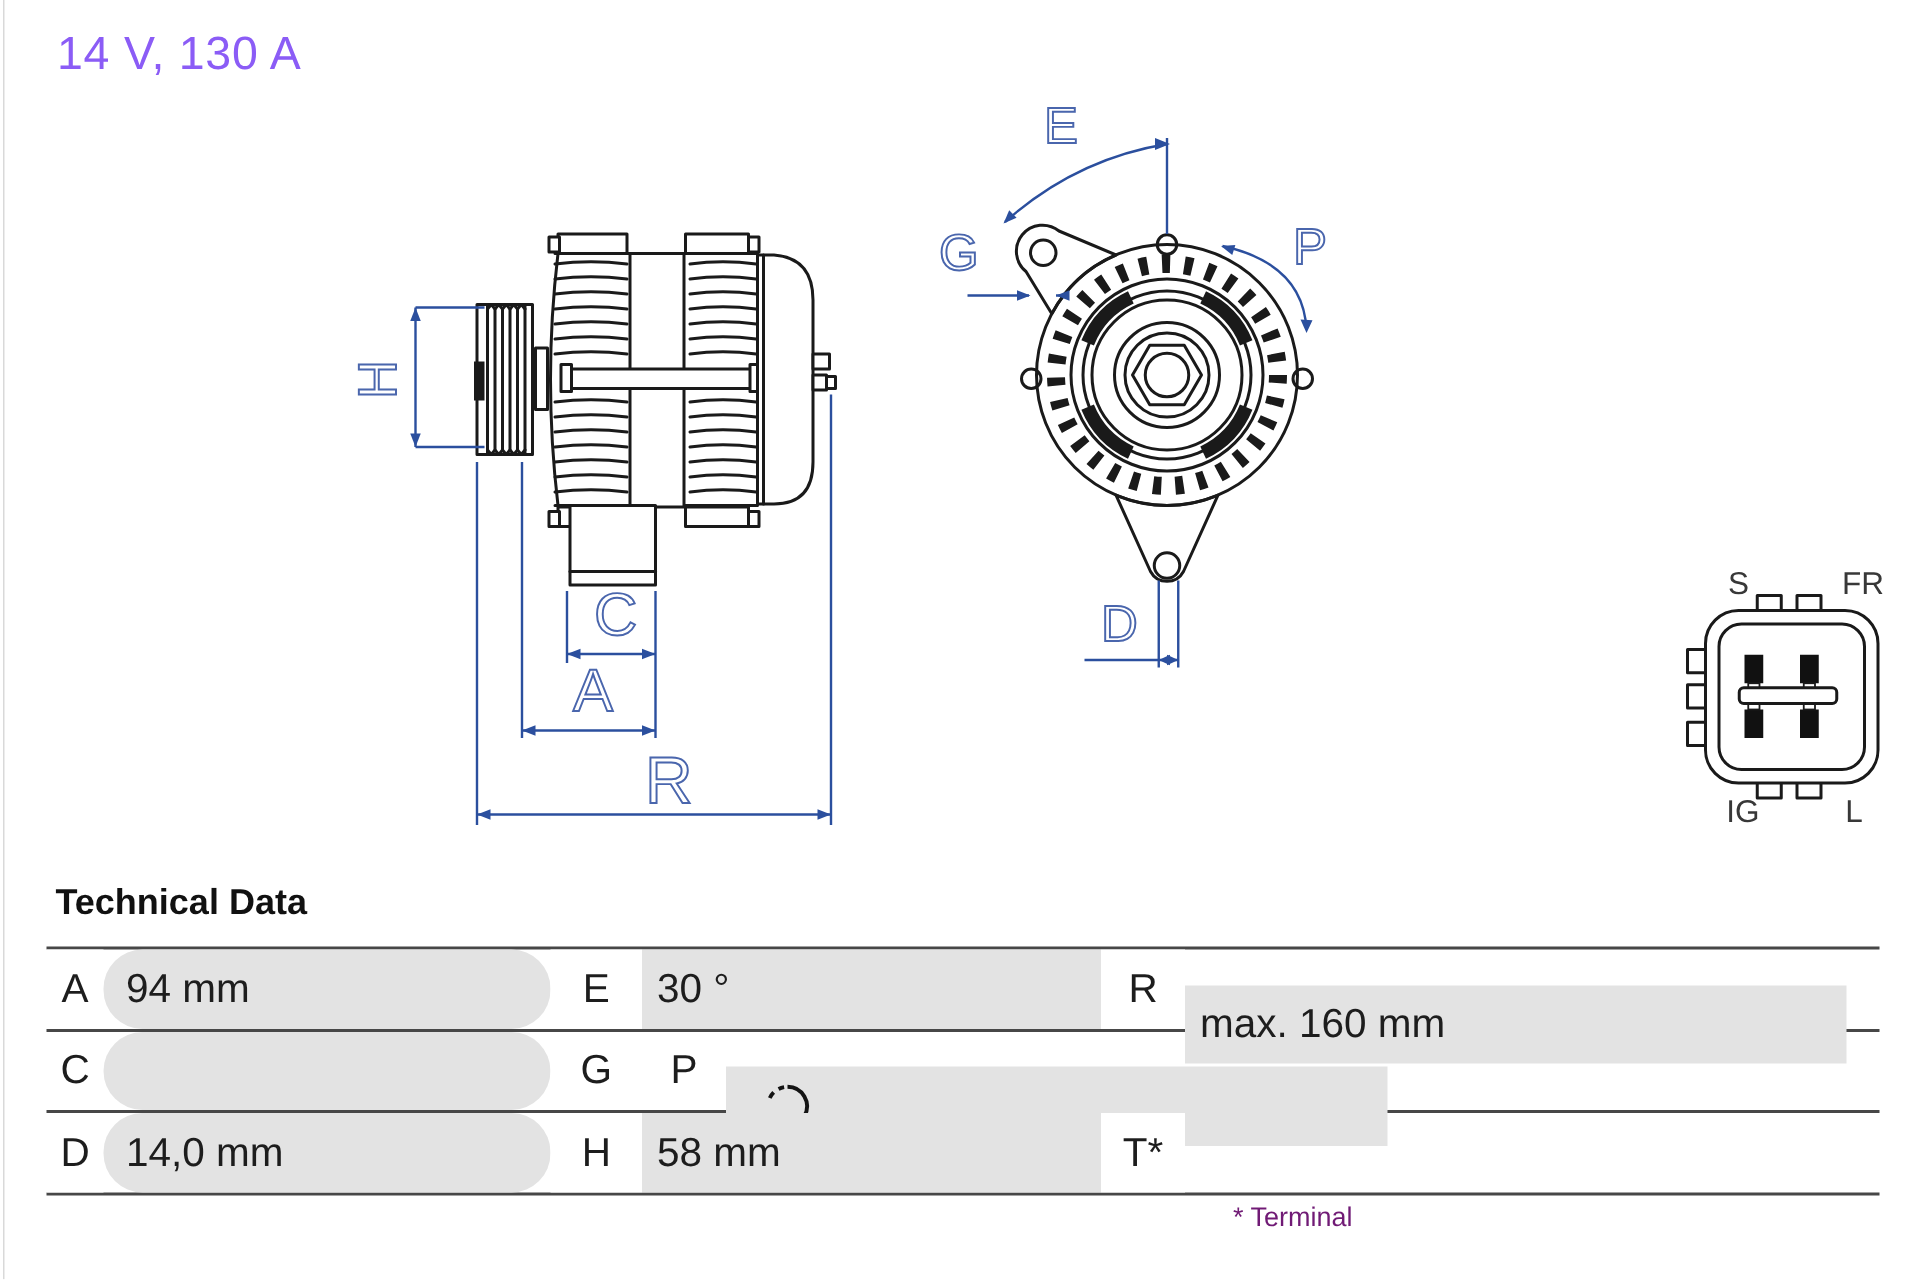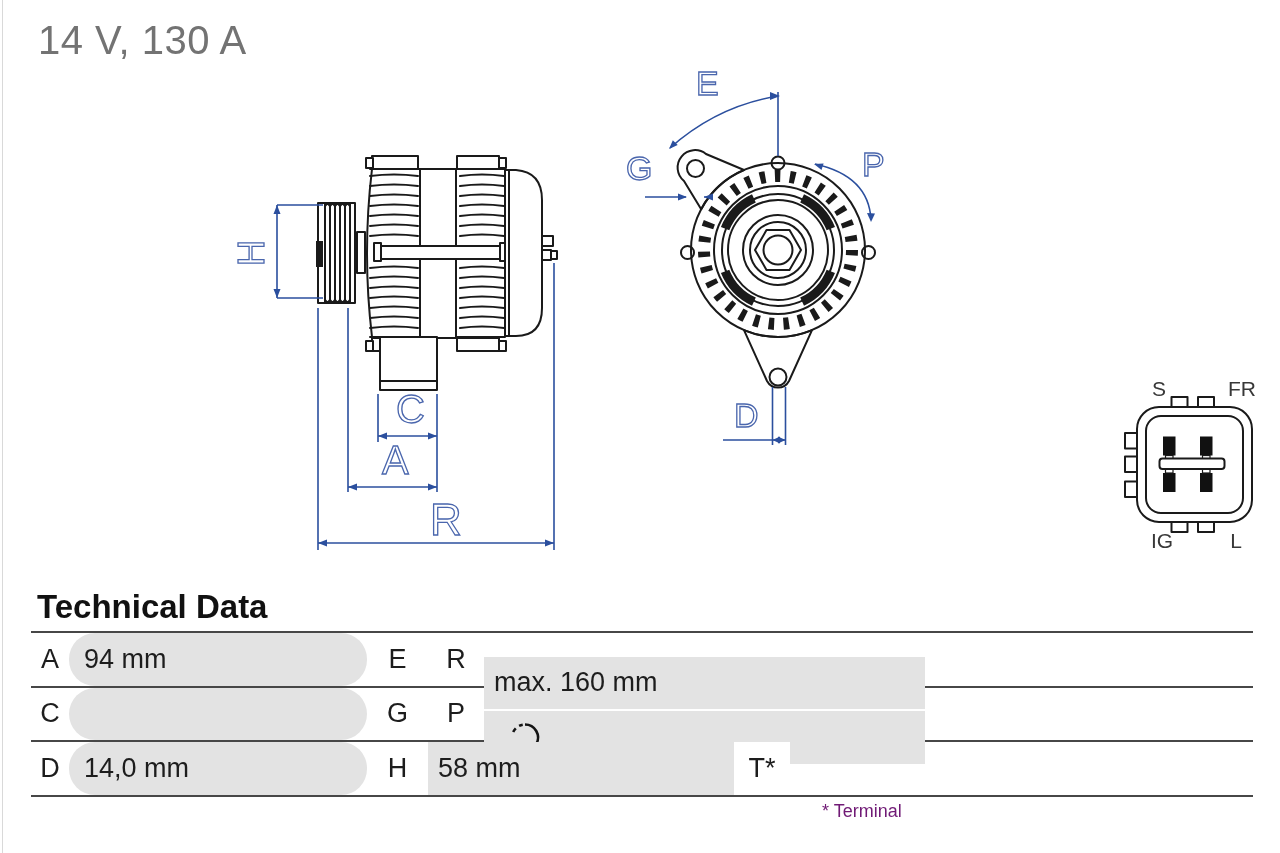--- a/index.html
+++ b/index.html
@@ -1,20 +1,20 @@
 <!DOCTYPE html>
 <html><head>
 <meta charset="utf-8">
 <style>
   html,body{margin:0;padding:0;background:#ffffff;}
   .page{position:relative;width:1280px;height:853px;background:#fff;overflow:hidden;
         font-family:"Liberation Sans",sans-serif;color:#1d1d1d;}
   .edge-line{position:absolute;left:2px;top:0;width:1px;height:853px;background:#d9d9d9;}
-  .rating{position:absolute;left:38px;top:18px;font-size:40px;font-weight:400;color:#737373;letter-spacing:0.5px;}
-  .tech-title{position:absolute;left:37px;top:588px;font-size:33px;font-weight:700;color:#111;}
+  .rating{position:absolute;left:38px;top:18px;font-size:31px;font-weight:400;color:#8b5cf6;letter-spacing:0.5px;}
+  .tech-title{position:absolute;left:37px;top:588px;font-size:24px;font-weight:700;color:#111;}
   .tbl{position:absolute;left:31px;top:631px;width:1222px;}
   .trow{display:flex;height:52.6px;border-top:2px solid #474747;align-items:center;}
   .trow:last-child{border-bottom:2px solid #474747;}
   .cell{height:100%;display:flex;align-items:center;font-size:27px;}
   .k{background:#fff;justify-content:center;}
   .v{background:#e3e3e3;}
   .k1{width:38px;} .v1{width:298px;padding-left:15px;box-sizing:border-box;border-radius:26px;}
   .k2{width:61px;} .v2{width:306px;padding-left:10px;box-sizing:border-box;}
   .k3{width:56px;} .v3{width:441px;padding-left:10px;box-sizing:border-box;margin-top:47px;}
   .footnote{position:absolute;left:822px;top:801px;font-size:18px;color:#701a75;}
@@ -202,20 +202,21 @@
     <text class="conlab" x="1236" y="543" text-anchor="middle">L</text>
   </svg>
 
   <div class="tech-title">Technical Data</div>
 
   <div class="tbl">
     <div class="trow">
       <div class="cell k k1">A</div>
       <div class="cell v v1">94 mm</div>
       <div class="cell k k2">E</div>
+      <div class="cell v v2">30 °</div>
       <div class="cell k k3">R</div>
       <div class="cell v v3">max. 160 mm</div>
     </div>
     <div class="trow">
       <div class="cell k k1">C</div>
       <div class="cell v v1"></div>
       <div class="cell k k2">G</div>
       <div class="cell k k3">P</div>
       <div class="cell v v3">
         <svg role="img" width="38" height="38" viewBox="0 0 38 38" style="margin-left:12px;" aria-label="rotation-direction-icon">

